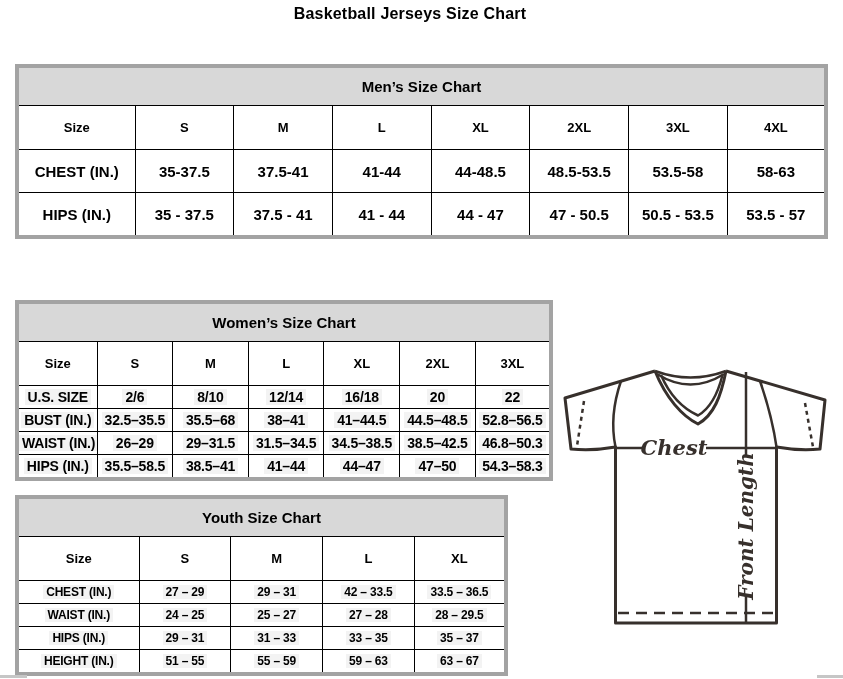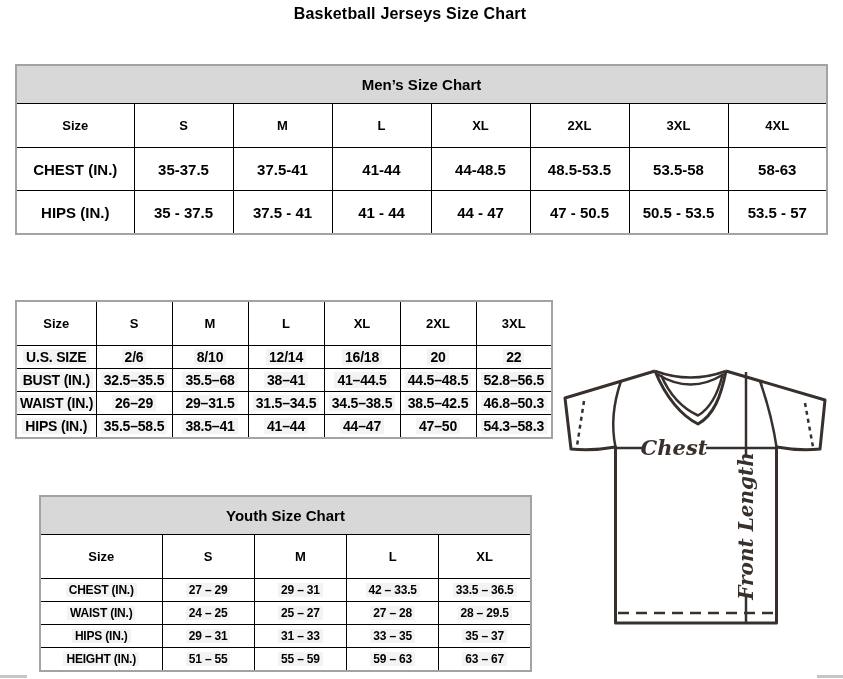--- a/index.html
+++ b/index.html
@@ -6,38 +6,38 @@
   .canvas{
     position:relative;width:843px;height:679px;background:#ffffff;overflow:hidden;
     font-family:"Liberation Sans",sans-serif;color:#000;
   }
   .page-title{
     position:absolute;top:5px;left:0;width:820px;margin:0;
     text-align:center;font-size:16px;font-weight:bold;letter-spacing:0.2px;
   }
   table.t{
     position:absolute;border-collapse:collapse;table-layout:fixed;background:#fff;
-    border:2px solid #a3a3a3;
+    border:4px solid #a3a3a3;
   }
   table.t th,table.t td{
     border:1px solid #000;text-align:center;vertical-align:middle;
     font-weight:bold;padding:0;overflow:hidden;white-space:nowrap;
   }
   tr.band th{background:#d8d8d8;font-size:15px;height:37px;}
   tr.head th{font-size:13px;height:43px;}
   
   .mens{left:15px;top:64px;width:813px;font-size:15px;}
   .mens col.c1{width:118px;}
   .mens tr.data td{height:42px;}
   
   .womens{left:15px;top:300px;width:538px;}
   .womens col.c1{width:80px;}
   .womens tr.data td{height:22px;font-size:14px;letter-spacing:-0.2px;}
   
-  .youth{left:15px;top:495px;width:493px;margin-left:24px;}
+  .youth{left:15px;top:495px;width:493px;}
   .youth col.c1{width:122px;}
   .youth tr.data td{height:22px;font-size:12px;letter-spacing:-0.2px;}
   .hl{background:#f3f3f3;padding:0 3px;display:inline-block;}
   
   .jersey{position:absolute;left:558px;top:358px;}
   .jersey text{
     font-family:"DejaVu Serif","Liberation Serif",serif;
     font-style:italic;font-weight:bold;fill:#37302c;
   }
   
@@ -104,20 +104,23 @@
     <colgroup>
         <col class="c1">
         <col>
         <col>
         <col>
         <col>
         <col>
         <col>
       </colgroup>
     <tbody>
+        <tr class="band">
+      <th colspan="7">Women’s Size Chart</th>
+    </tr>
     <tr class="head">
       <th>Size</th>
       <th>S</th>
       <th>M</th>
       <th>L</th>
       <th>XL</th>
       <th>2XL</th>
       <th>3XL</th>
     </tr>
     <tr class="data">

